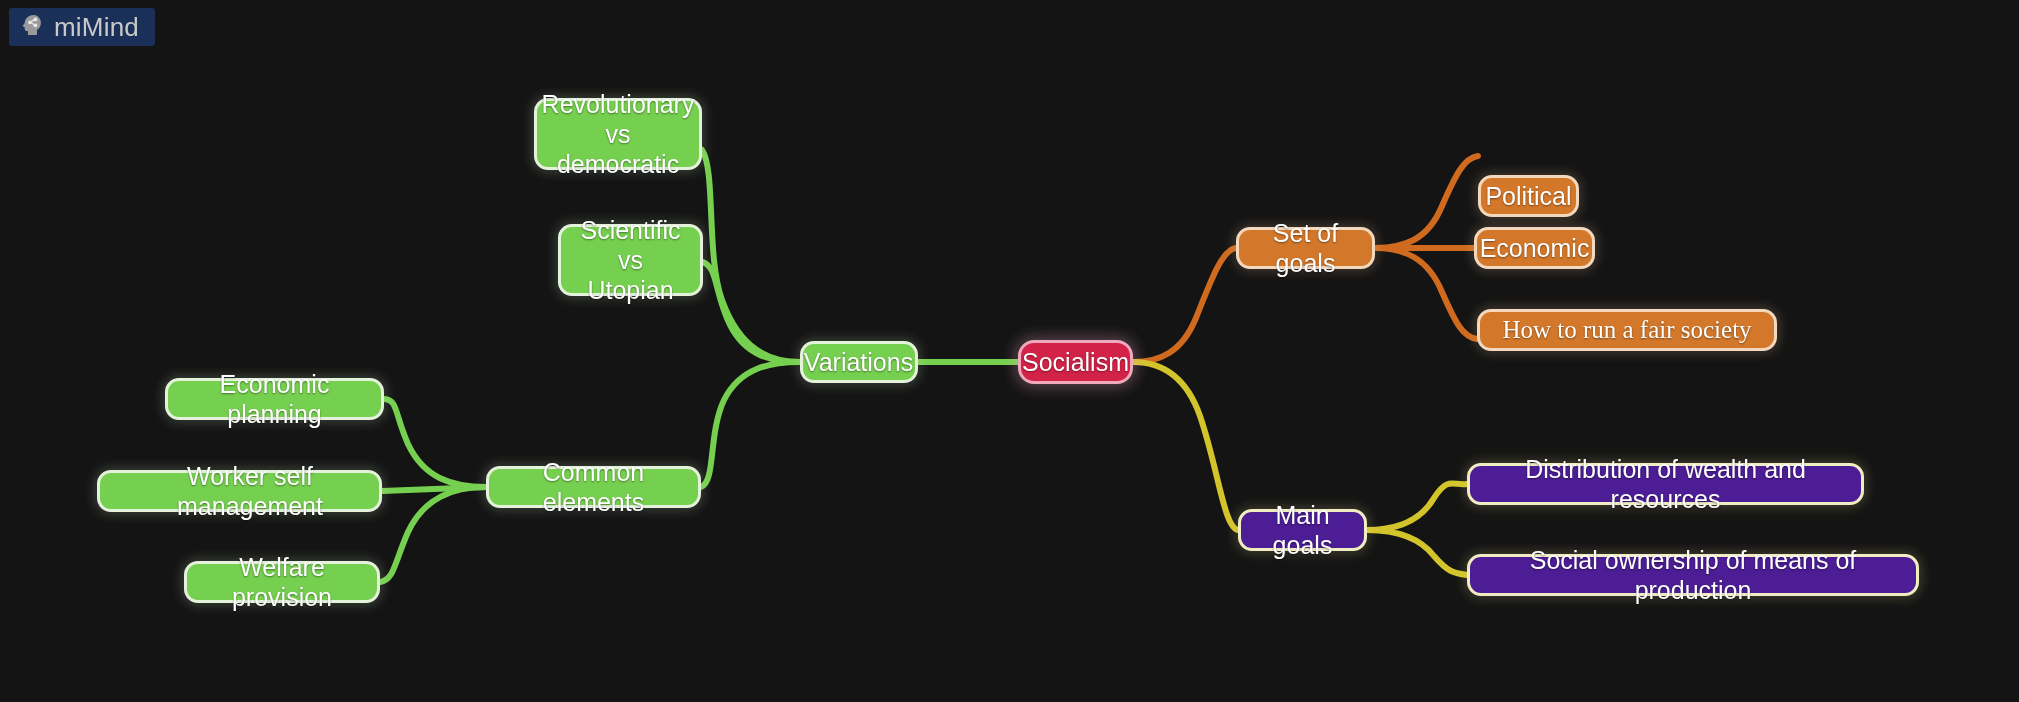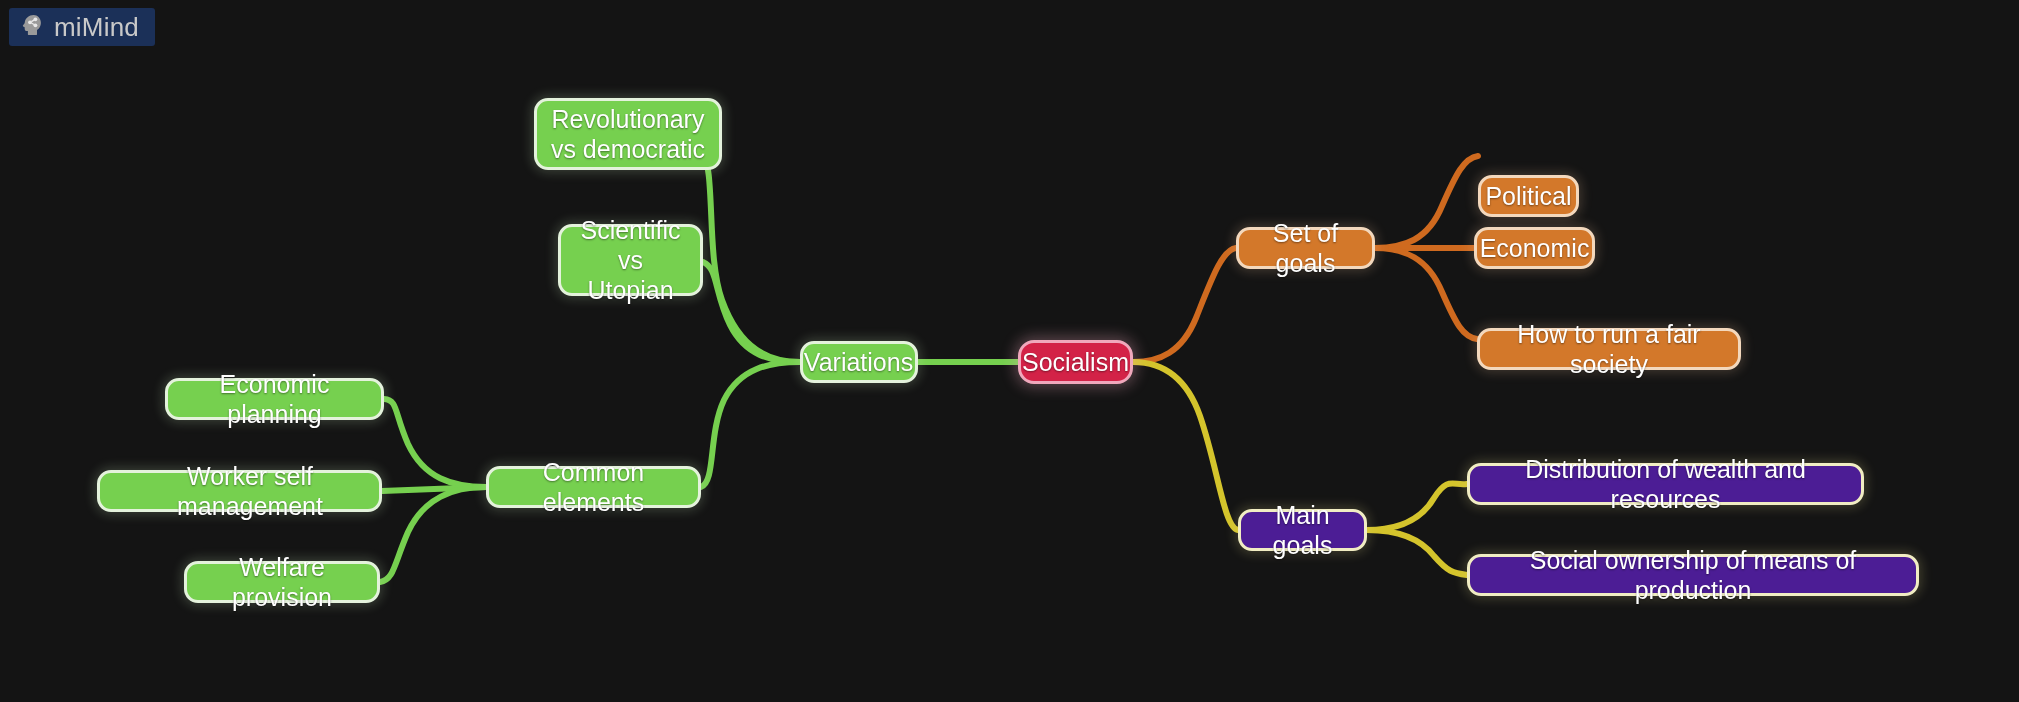--- a/index.html
+++ b/index.html
@@ -116,32 +116,32 @@
       <path d="M 1375 248 L 1474 248" stroke="#cf6a1f" stroke-width="6"></path>
       <path d="M 1375 248 C 1404 248 1428 258 1442 292 C 1456 324 1463 337 1477 339" stroke="#cf6a1f" stroke-width="6"></path>
       <path d="M 1133 362 C 1162 362 1186 376 1200 416 C 1218 468 1224 528 1238 530" stroke="#d4c42c" stroke-width="6"></path>
       <path d="M 1367 530 C 1396 530 1420 522 1434 498 C 1448 476 1453 486 1467 484" stroke="#d4c42c" stroke-width="6"></path>
       <path d="M 1367 530 C 1396 530 1420 538 1434 556 C 1448 572 1453 573 1467 575" stroke="#d4c42c" stroke-width="6"></path>
     </svg>
 
   <div id="nodes">
       <div class="node root" style="left: 1018px; top: 340px; width: 115px; height: 44px;"><span>Socialism</span></div>
       <div class="node green" style="left: 800px; top: 341px; width: 118px; height: 42px; padding-left: 12px;"><span>Variations</span></div>
-      <div class="node green" style="left: 534px; top: 98px; width: 188px; height: 72px;"><span>Revolutionary
+      <div class="node green" style="left: 534px; top: 98px; width: 168px; height: 72px;"><span>Revolutionary
 vs democratic</span></div>
       <div class="node green" style="left: 558px; top: 224px; width: 145px; height: 72px;"><span>Scientific vs
 Utopian</span></div>
       <div class="node green" style="left: 486px; top: 466px; width: 215px; height: 42px;"><span>Common elements</span></div>
       <div class="node green" style="left: 165px; top: 378px; width: 219px; height: 42px;"><span>Economic planning</span></div>
       <div class="node green" style="left: 97px; top: 470px; width: 285px; height: 42px; padding-left: 34px;"><span>Worker self management</span></div>
       <div class="node green" style="left: 184px; top: 561px; width: 196px; height: 42px;"><span>Welfare provision</span></div>
       <div class="node orange" style="left: 1236px; top: 227px; width: 139px; height: 42px;"><span>Set of goals</span></div>
       <div class="node orange" style="left: 1478px; top: 135px; width: 101px; height: 42px; margin-top: 40px;"><span>Political</span></div>
       <div class="node orange" style="left: 1474px; top: 227px; width: 121px; height: 42px;"><span>Economic</span></div>
-      <div class="node orange" style="left: 1477px; top: 328px; width: 264px; height: 42px;"><span>How to run a fair society</span></div>
+      <div class="node orange" style="left: 1477px; top: 309px; width: 300px; height: 42px; font-family: Liberation Serif, serif;"><span>How to run a fair society</span></div>
       <div class="node yellow" style="left: 1238px; top: 509px; width: 129px; height: 42px;"><span>Main goals</span></div>
       <div class="node yellow" style="left: 1467px; top: 463px; width: 397px; height: 42px;"><span>Distribution of wealth and resources</span></div>
       <div class="node yellow" style="left: 1467px; top: 554px; width: 452px; height: 42px;"><span>Social ownership of means of production</span></div>
     </div>
 
   <div id="logo-badge">
     <span class="logo-mark">
       <svg width="26" height="26" viewBox="0 0 26 26" xmlns="http://www.w3.org/2000/svg">
         <path fill="#9a9a9a" d="M14.6 3.1c-4.6 0-8.4 3.3-8.9 7.6-.1.9-.6 1.3-1.1 1.9-.5.6-.9 1.1-.6 1.7.2.5.8.7 1.3.8.2 0 .3.1.3.3l.2 2.1c.1.9.8 1.5 1.7 1.5h1.4v3.4c0 .3.2.5.5.5h8.1c.3 0 .5-.2.5-.5v-4.3c2.4-1.6 3.9-4.2 3.9-7.1 0-4.4-3.3-7.9-7.3-7.9z"></path>
         <circle cx="16.4" cy="7.3" r="1.9" fill="#e9e9e9"></circle>

